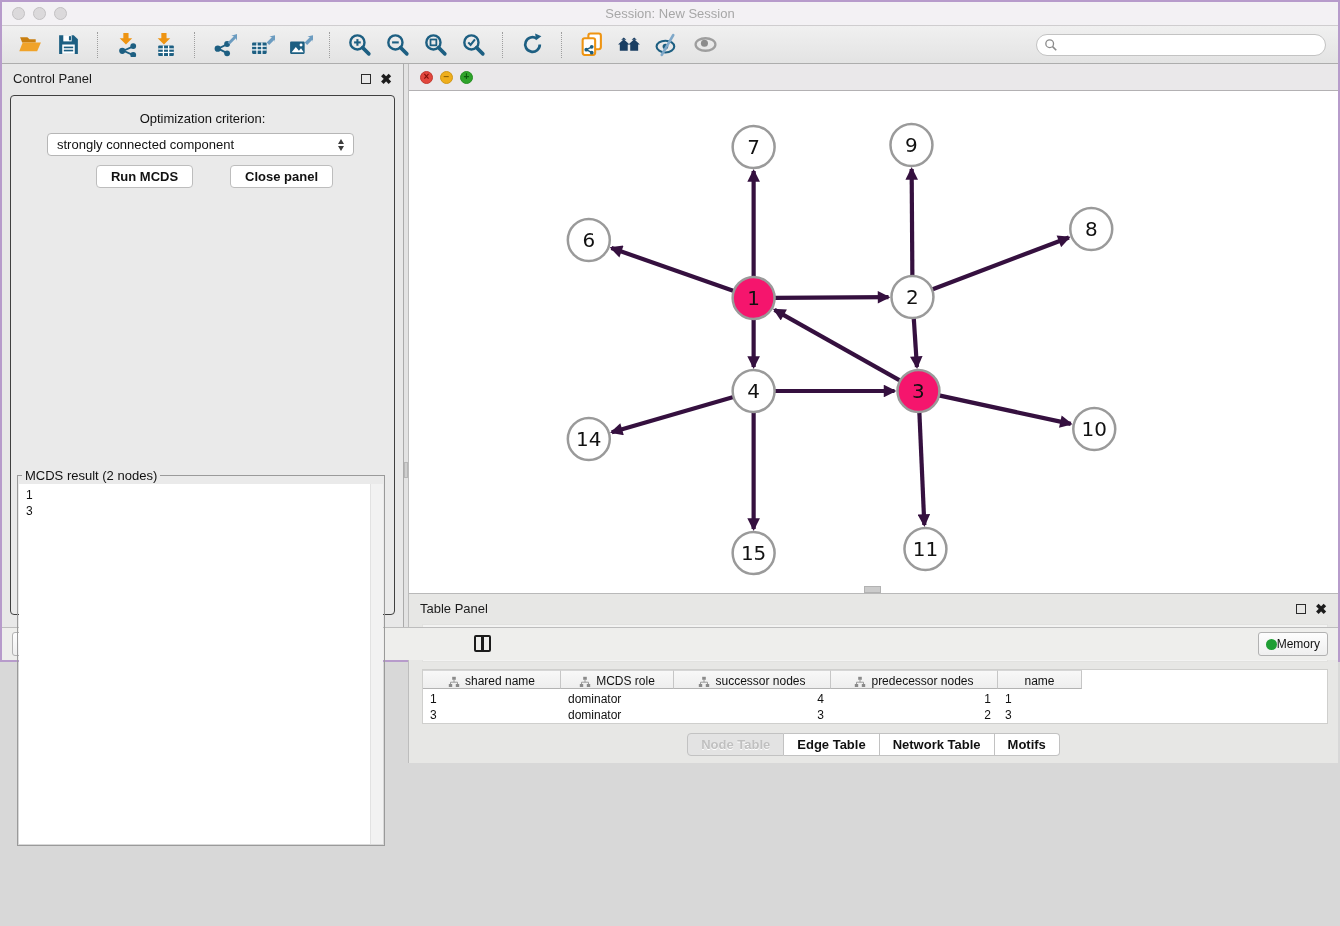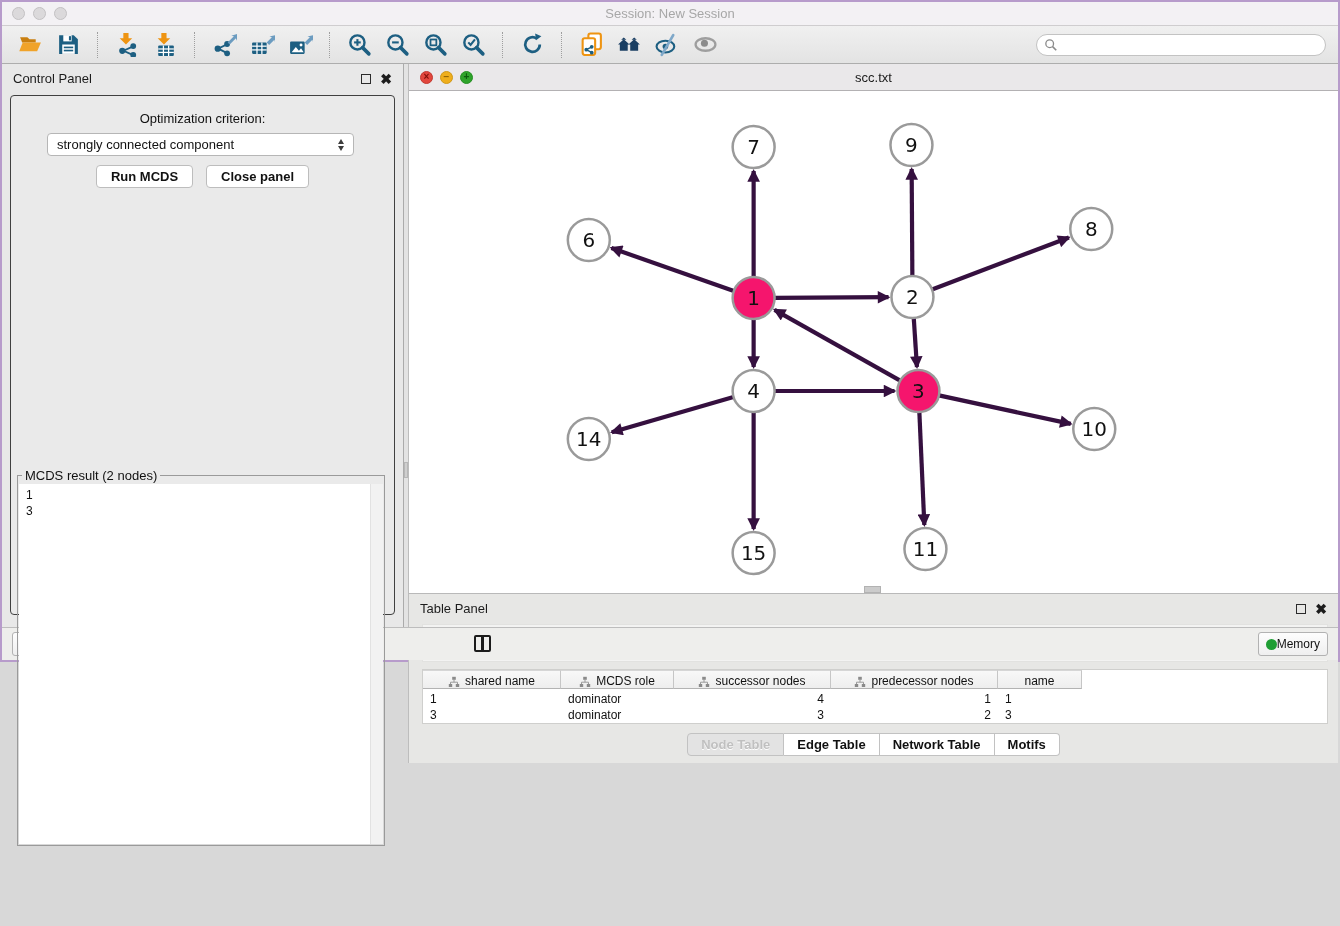--- a/index.html
+++ b/index.html
@@ -51,21 +51,21 @@
   .dropdown { position:absolute; top:37px; left:36px; right:40px; height:23px; background:#fff;
               border:1px solid #B6B6B6; border-radius:4px; display:flex; align-items:center;
               padding:0 9px; font-size:13px; color:#111; }
   .stepper { margin-left:auto; display:flex; flex-direction:column; gap:2px; }
   .tri-up { width:0; height:0; border-left:3.5px solid transparent; border-right:3.5px solid transparent;
             border-bottom:5px solid #3c3c3c; }
   .tri-dn { width:0; height:0; border-left:3.5px solid transparent; border-right:3.5px solid transparent;
             border-top:5px solid #3c3c3c; }
   .btn-row { position:absolute; top:69px; left:0; right:0; display:flex; justify-content:center; gap:13px; }
   .pbtn { font-size:13px; font-weight:600; color:#111; padding:3px 14px; background:#fff;
-          border:1px solid #BDBDBD; border-radius:4px; font-family:"Liberation Sans",sans-serif; }
+          border:1px solid #BDBDBD; border-radius:4px; font-family:"Liberation Sans",sans-serif;margin-left:24px; }
 
   .result-fs { position:absolute; top:372px; left:6px; right:9px; height:378px;
                border:1px solid #9A9A9A; background:transparent; }
   .result-fs legend { font-size:13px; color:#111; padding:0 3px; margin-left:4px;margin-top:48px; }
   .result-box { position:absolute; top:1px; left:1px; right:1px; bottom:1px; background:#fff;
                 font-size:12px; line-height:16px; padding:3px 7px; color:#111; overflow:hidden; }
   .result-box::after { content:''; position:absolute; top:0; right:0; width:12px; height:100%;
                        background:#F2F2F2; border-left:1px solid #E2E2E2; }
 
   
@@ -328,21 +328,20 @@
     </div>
 
     <div class="v-split">
         <div class="v-grip"></div>
       </div>
 
     <div class="right-col">
 
       <div class="net-window">
         <div class="net-titlebar">
-          <div class="net-title">scc.txt</div>
           <div class="nt-lights">
             <span class="nl red">×</span>
             <span class="nl yel">−</span>
             <span class="nl grn">+</span>
           </div>
         </div>
         <div class="net-canvas">
           <svg id="net-svg" viewBox="0 0 930 502" preserveAspectRatio="none">
               <defs>
                 <marker id="arw" viewBox="0 0 10 10" refX="8.5" refY="5" markerWidth="3.4" markerHeight="3" orient="auto">

